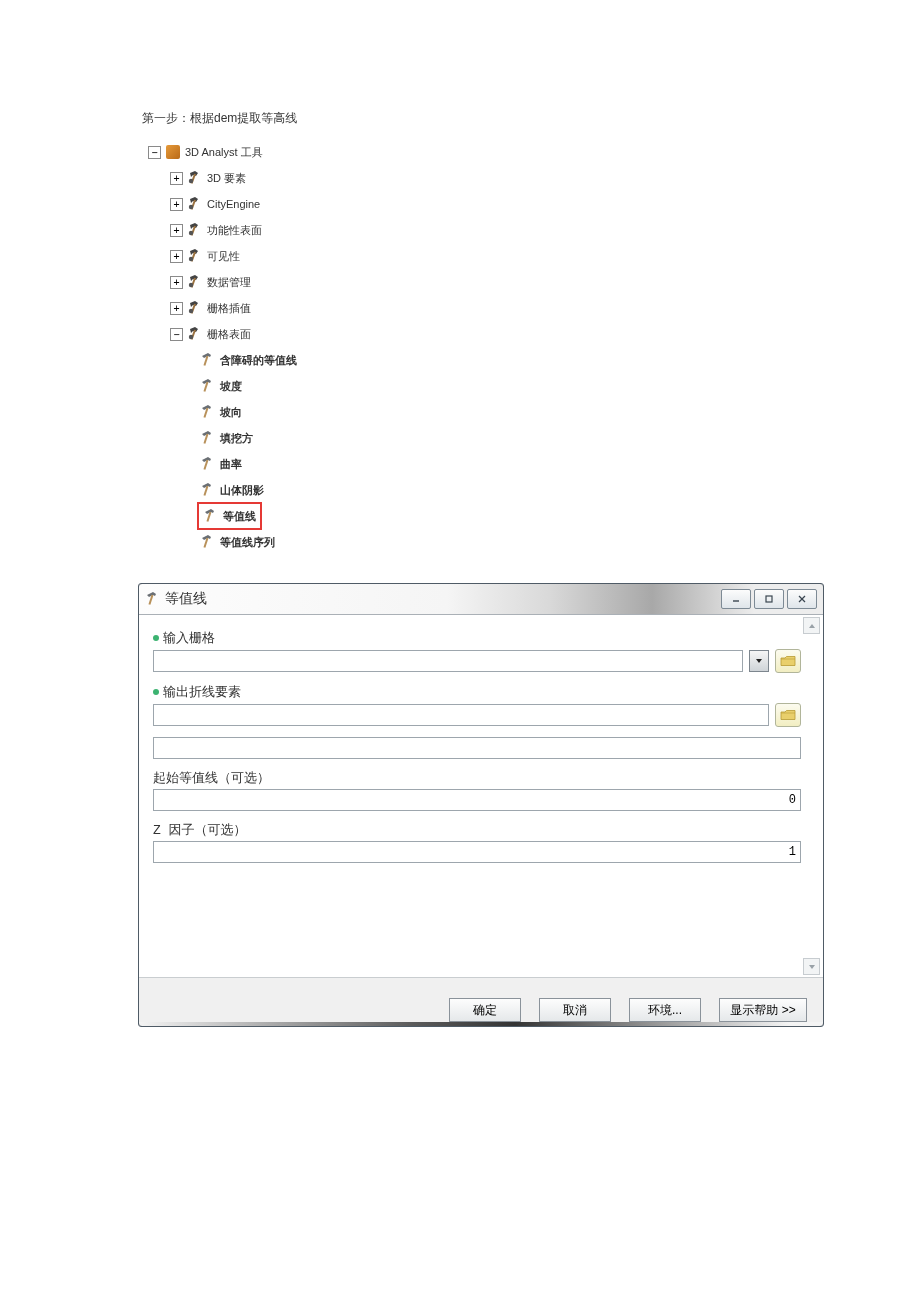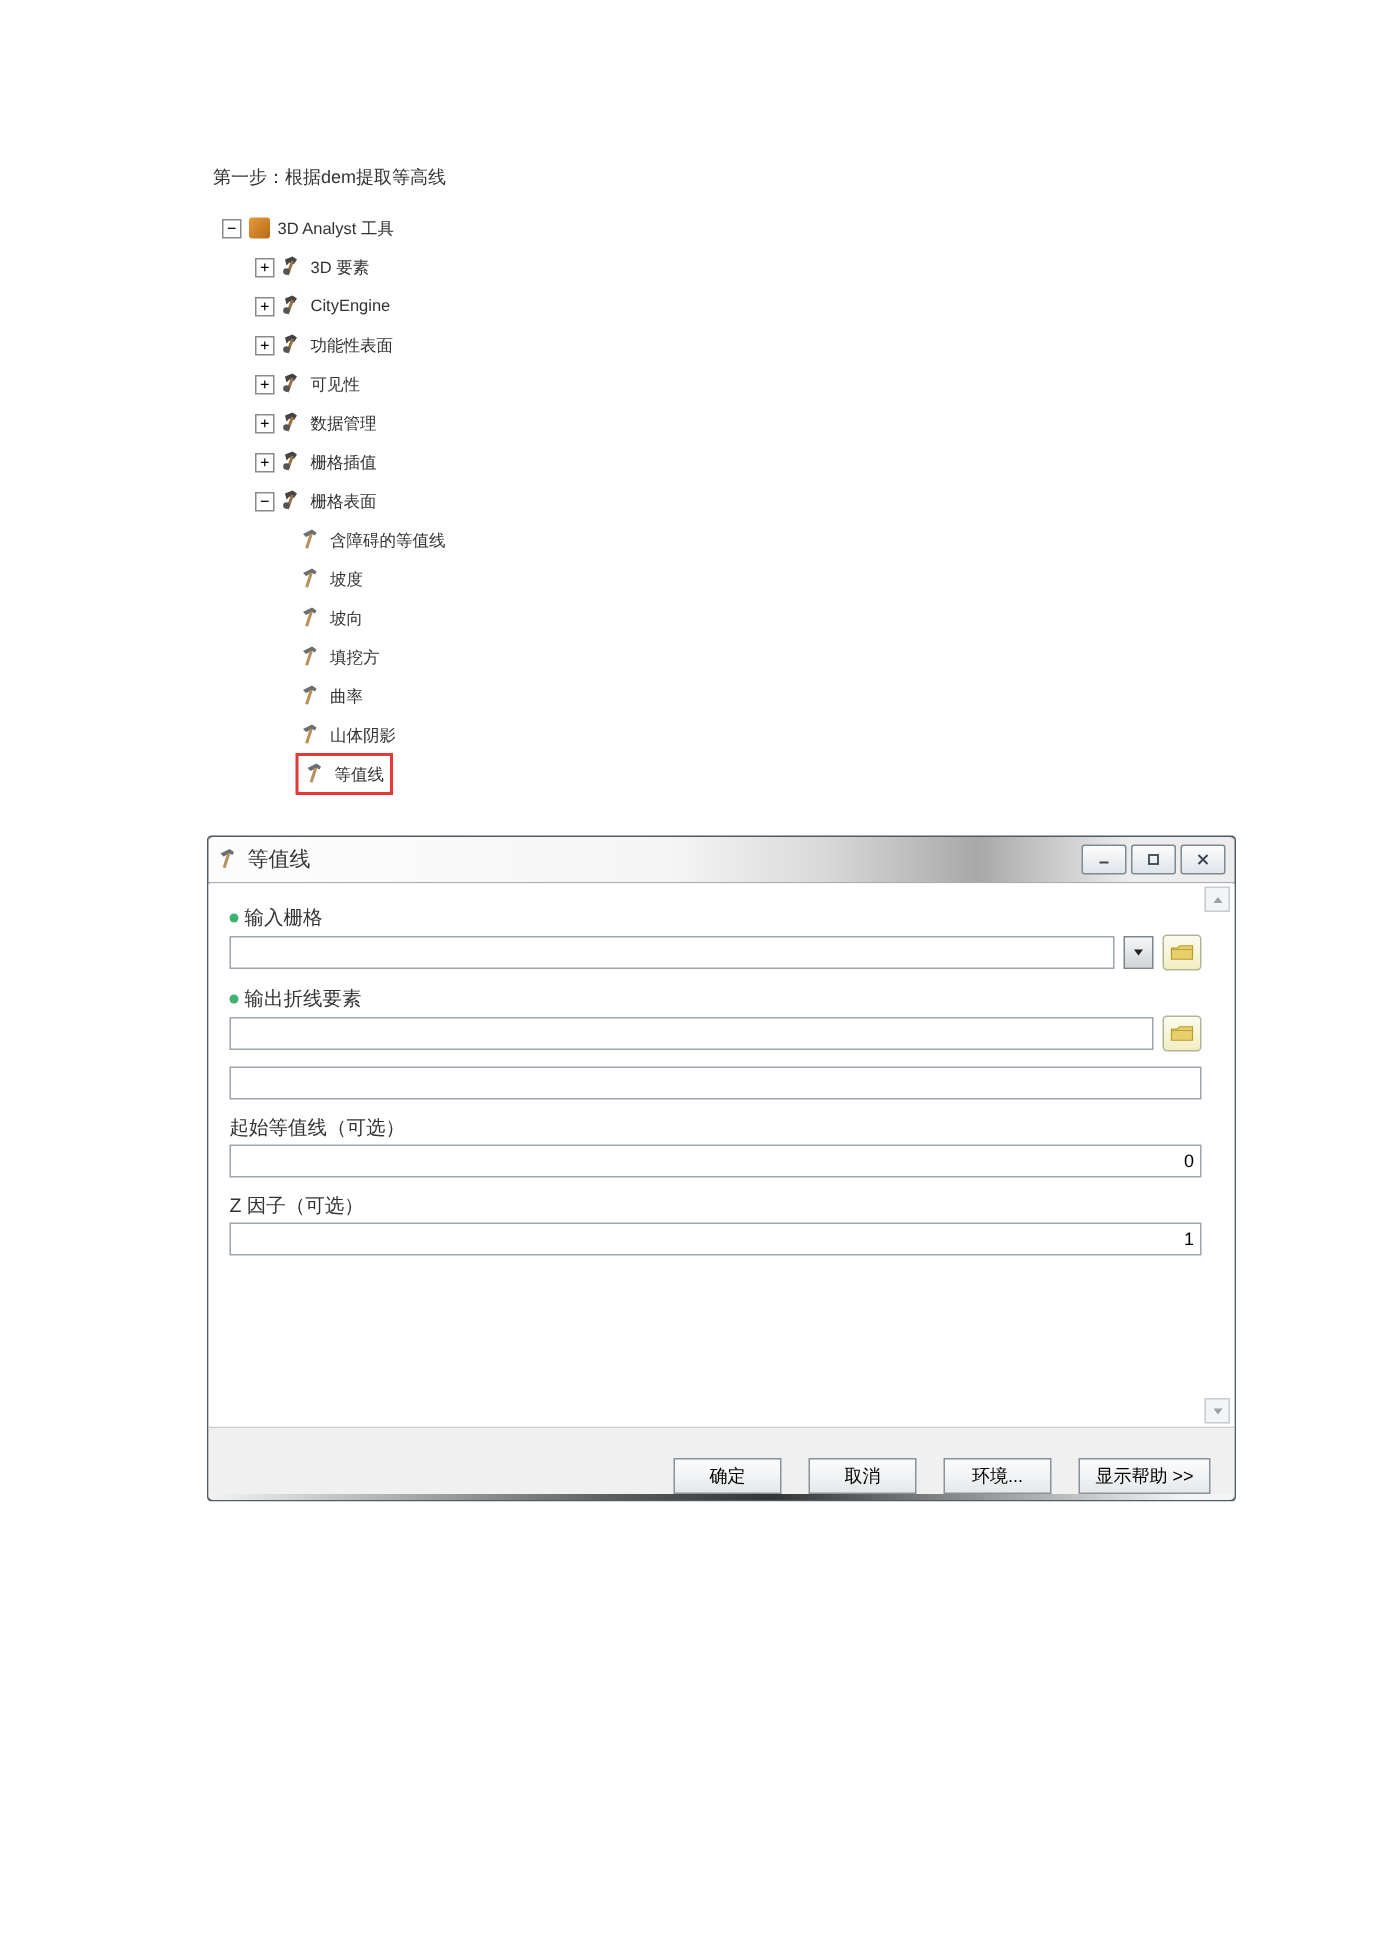--- a/index.html
+++ b/index.html
@@ -22,21 +22,21 @@
   
   .tree { margin-left: 8px; }
   .tree-row {
     display: flex;
     align-items: center;
     height: 26px;
     gap: 4px;
   }
   .indent0 { margin-left: 0; }
   .indent1 { margin-left: 22px; }
-  .indent2 { margin-left: 52px; }
+  .indent2 { margin-left: 52px; font-weight: bold; }
   .expander {
     width: 11px; height: 11px;
     border: 1px solid #8a8a8a;
     display: inline-flex;
     align-items: center; justify-content: center;
     font-size: 10px; line-height: 9px;
     font-family: monospace;
     color: #000;
     background: #fff;
   }
@@ -96,20 +96,21 @@
     display:inline-flex; align-items:center; justify-content:center;
     font-size:11px; color:#3a4650;
   }
   .win-btn svg { width:10px; height:10px; }
 
   .dialog-body {
     position:relative;
     padding: 14px 22px 8px 14px;
     min-height: 340px;
     background:#fff;
+    font-family:Liberation Mono, monospace;
   }
   .field-row { margin-bottom: 10px; }
   .field-label { font-size: 13px; display:flex; align-items:center; gap:4px; }
   .req-dot {
     width:6px; height:6px; border-radius:50%;
     background: #3cb371; display:inline-block;
   }
   .input-row { display:flex; align-items:center; gap:6px; margin-top:2px;}
   .text-input {
     flex:1; height:20px;
@@ -314,20 +315,28 @@
     </div>
     <div class="tree-row indent2">
       <span class="highlight-box">
         <span class="hammer-icon">
             <svg>
               <use href="#hammer-shape"></use>
             </svg>
           </span>
         <span class="tree-label">等值线</span>
       </span>
+    </div>
+    <div class="tree-row indent2">
+      <span class="hammer-icon">
+          <svg>
+            <use href="#hammer-shape"></use>
+          </svg>
+        </span>
+      <span class="tree-label">等值线序列</span>
     </div>
   </div>
 
   <div class="dialog">
     <div class="titlebar">
       <span class="hammer-icon">
           <svg>
             <use href="#hammer-shape"></use>
           </svg>
         </span>

